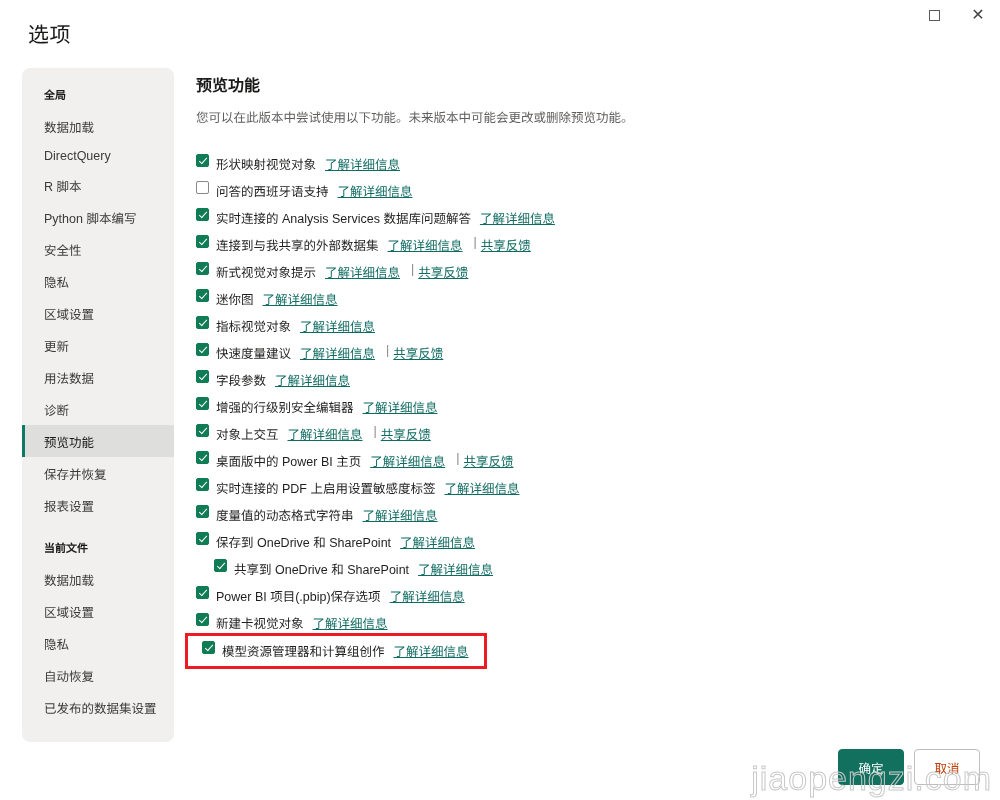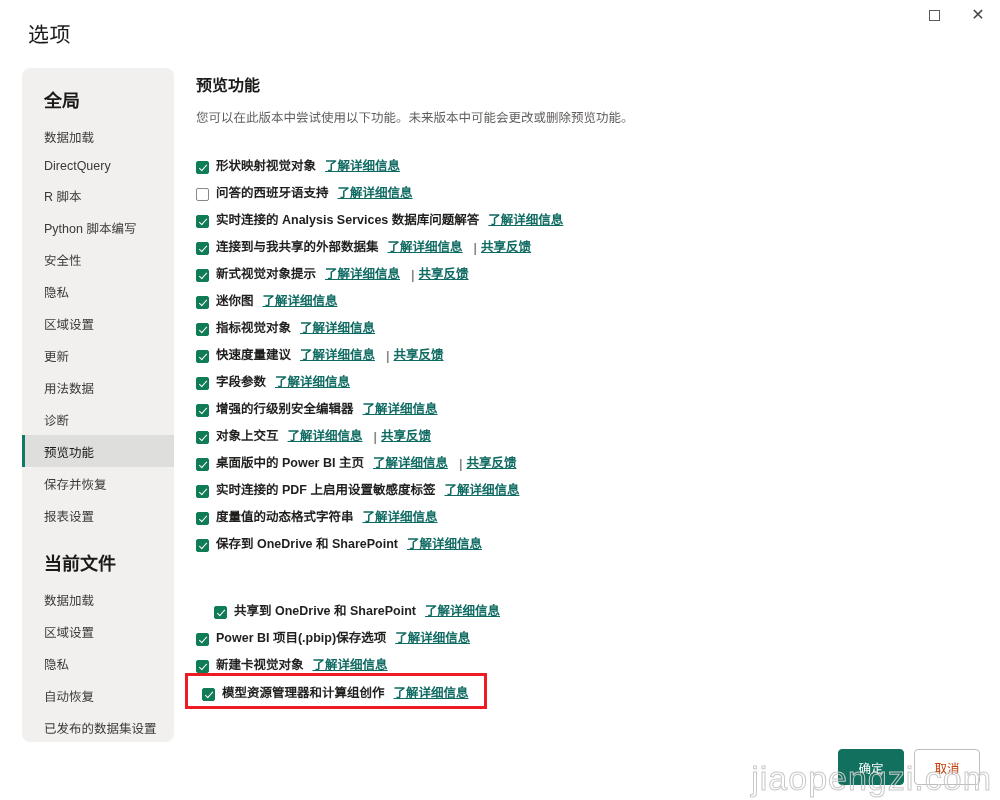--- a/index.html
+++ b/index.html
@@ -72,21 +72,21 @@
     top: 68px;
     width: 152px;
     height: 674px;
     background: #f1f0ee;
     border-radius: 8px;
     padding: 12px 0 10px 0;
     box-sizing: border-box;
     overflow: hidden;
   }
   .side-group-title {
-    font-size: 18px;
+    font-size: 11px;
     font-weight: bold;
     color: #1b1a19;
     padding: 6px 0 8px 22px;
   }
   .side-group-title.second { padding-top: 18px; }
   .side-item {
     position: relative;
     font-size: 12.5px;
     color: #3b3a39;
     padding: 6.5px 6px 6.5px 22px;
@@ -120,27 +120,26 @@
     margin: 4px 0 0 0;
   }
   #main-desc {
     font-size: 12.5px;
     color: #605e5c;
     margin: 11px 0 24px 0;
   }
 
   .feature-row {
     display: flex;
-    align-items: flex-end;
+    align-items: flex-start;
     min-height: 20px;
     padding: 3.5px 0;
     position: relative;
-    font-weight: bold;
-  }
-  .feature-row.indented { padding-left: 18px; margin-top: 40px; }
+  }
+  .feature-row.indented { padding-left: 18px; }
   .feature-row.boxed {
     outline: 3px solid #ed1c24;
     outline-offset: 0;
     margin-left: -8px;
     padding-left: 14px;
     padding-top: 5px;
     padding-bottom: 5px;
     width: 282px;
   }
 

